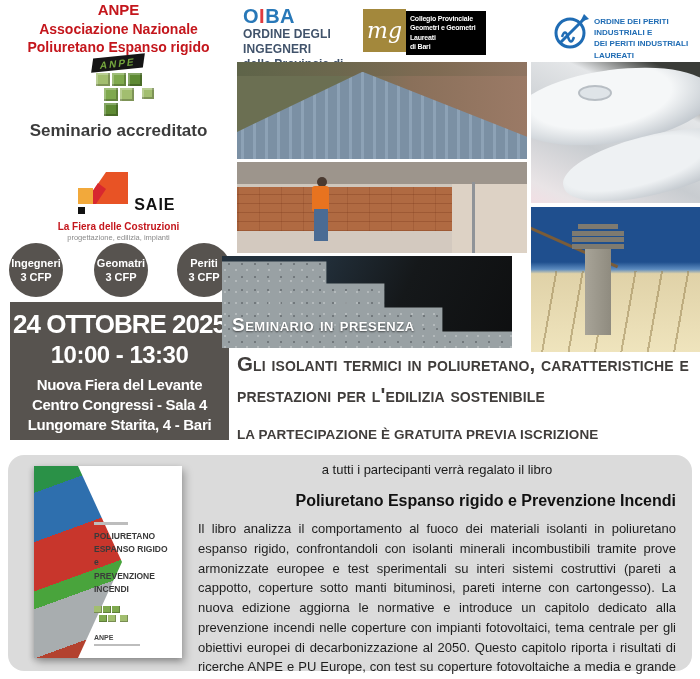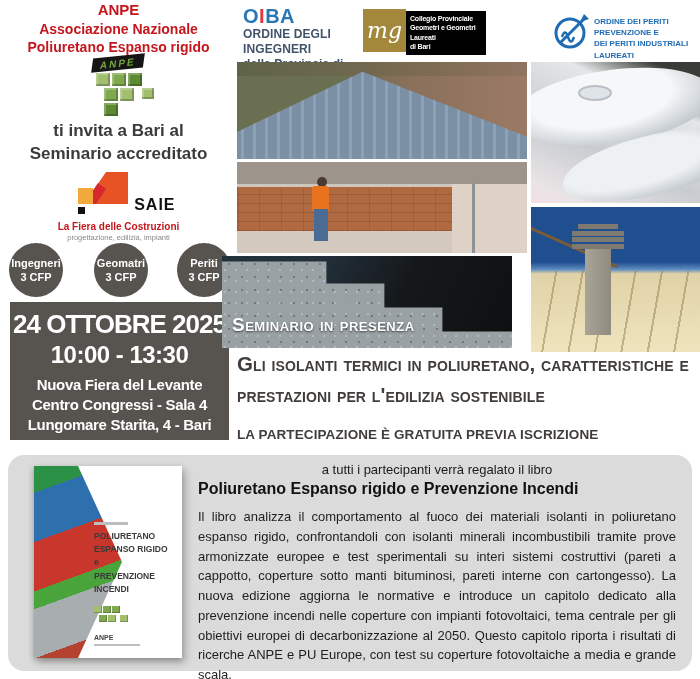--- a/index.html
+++ b/index.html
@@ -145,21 +145,21 @@
   .deco-line { width:34px; height:3px; background:#bdbdbd; margin-bottom:5px; }
   .cover-title { font-size:8.5px; font-weight:bold; color:#3a3a3a; line-height:1.55; }
   .cover-anpe-logo { position:relative; margin-top:10px; height:22px; }
   .msq { position:absolute; width:8px; height:7px; background:#7FA94E;
     box-shadow:inset -1px -1px 0 rgba(0,0,0,.25); }
   .msq.l { background:#A2BE6F; }
   .cover-pub { font-size:7px; font-weight:bold; color:#444; margin-top:6px; }
 
   .gift-text { position:absolute; left:190px; top:7px; width:478px; }
   .gift-intro { text-align:center; font-size:13px; color:#1a1a1a; }
-  .gift-title { text-align:left; font-size:16px; font-weight:bold; color:#111; margin-top:3px; }
+  .gift-title { text-align:right; font-size:16px; font-weight:bold; color:#111; margin-top:15px; }
   .gift-desc { margin-top:9px; font-size:13px; line-height:1.52; text-align:justify; color:#1e1e1e; }
 </style>
 </head>
 <body>
 
 <div class="abs anpe-head">
   <div class="t1">ANPE</div>
   <div class="t2">Associazione Nazionale</div>
   <div class="t2">Poliuretano Espanso rigido</div>
 </div>
@@ -169,21 +169,20 @@
   <div class="sq l" style="left:6px;  top:17px;"></div>
   <div class="sq" style="left:22px; top:17px;"></div>
   <div class="sq d" style="left:38px; top:17px;"></div>
   <div class="sq" style="left:14px; top:32px;"></div>
   <div class="sq l" style="left:30px; top:32px;"></div>
   <div class="sq l" style="left:52px; top:32px; width:12px; height:11px;"></div>
   <div class="sq d" style="left:14px; top:47px;"></div>
 </div>
 
 <div class="abs invite">
-  <div>ti invita a Bari al</div>
   <div>Seminario accreditato</div>
 </div>
 
 <div class="abs saie">
   <div class="saie-graphic">
     <svg width="130" height="50" viewBox="0 0 130 50">
       <polygon points="30,38 52,6 74,6 74,38 44,38" fill="#E85325"></polygon>
       <polygon points="30,38 44,17 52,23 42,38" fill="#D7282F"></polygon>
       <rect x="24" y="22" width="15" height="16" fill="#F2A93B"></rect>
       <rect x="24" y="41" width="7" height="7" fill="#111"></rect>
@@ -234,21 +233,21 @@
 
 <div class="abs periti">
   <svg width="40" height="40" viewBox="0 0 40 40">
     <circle cx="19" cy="21" r="14" fill="none" stroke="#1F6CB4" stroke-width="3"></circle>
     <path d="M11,25 q3,-9 6,0 q3,9 6,0" fill="none" stroke="#1F6CB4" stroke-width="2.5"></path>
     <line x1="9" y1="31" x2="33" y2="7" stroke="#1F6CB4" stroke-width="3"></line>
     <polygon points="33,2 38,7 29,10" fill="#1F6CB4"></polygon>
   </svg>
 </div>
 <div class="abs periti-text">
-  <div>ORDINE DEI PERITI PREVENZIONE E</div>
+  <div>ORDINE DEI PERITI INDUSTRIALI E</div>
   <div>DEI PERITI INDUSTRIALI LAUREATI</div>
   <div class="c">Province Bari e BAT</div>
 </div>
 
 <div class="photo ph1">
   <div class="sky"></div>
   <div class="roof"></div>
 </div>
 <div class="photo ph2">
   <div class="bricks"></div>

